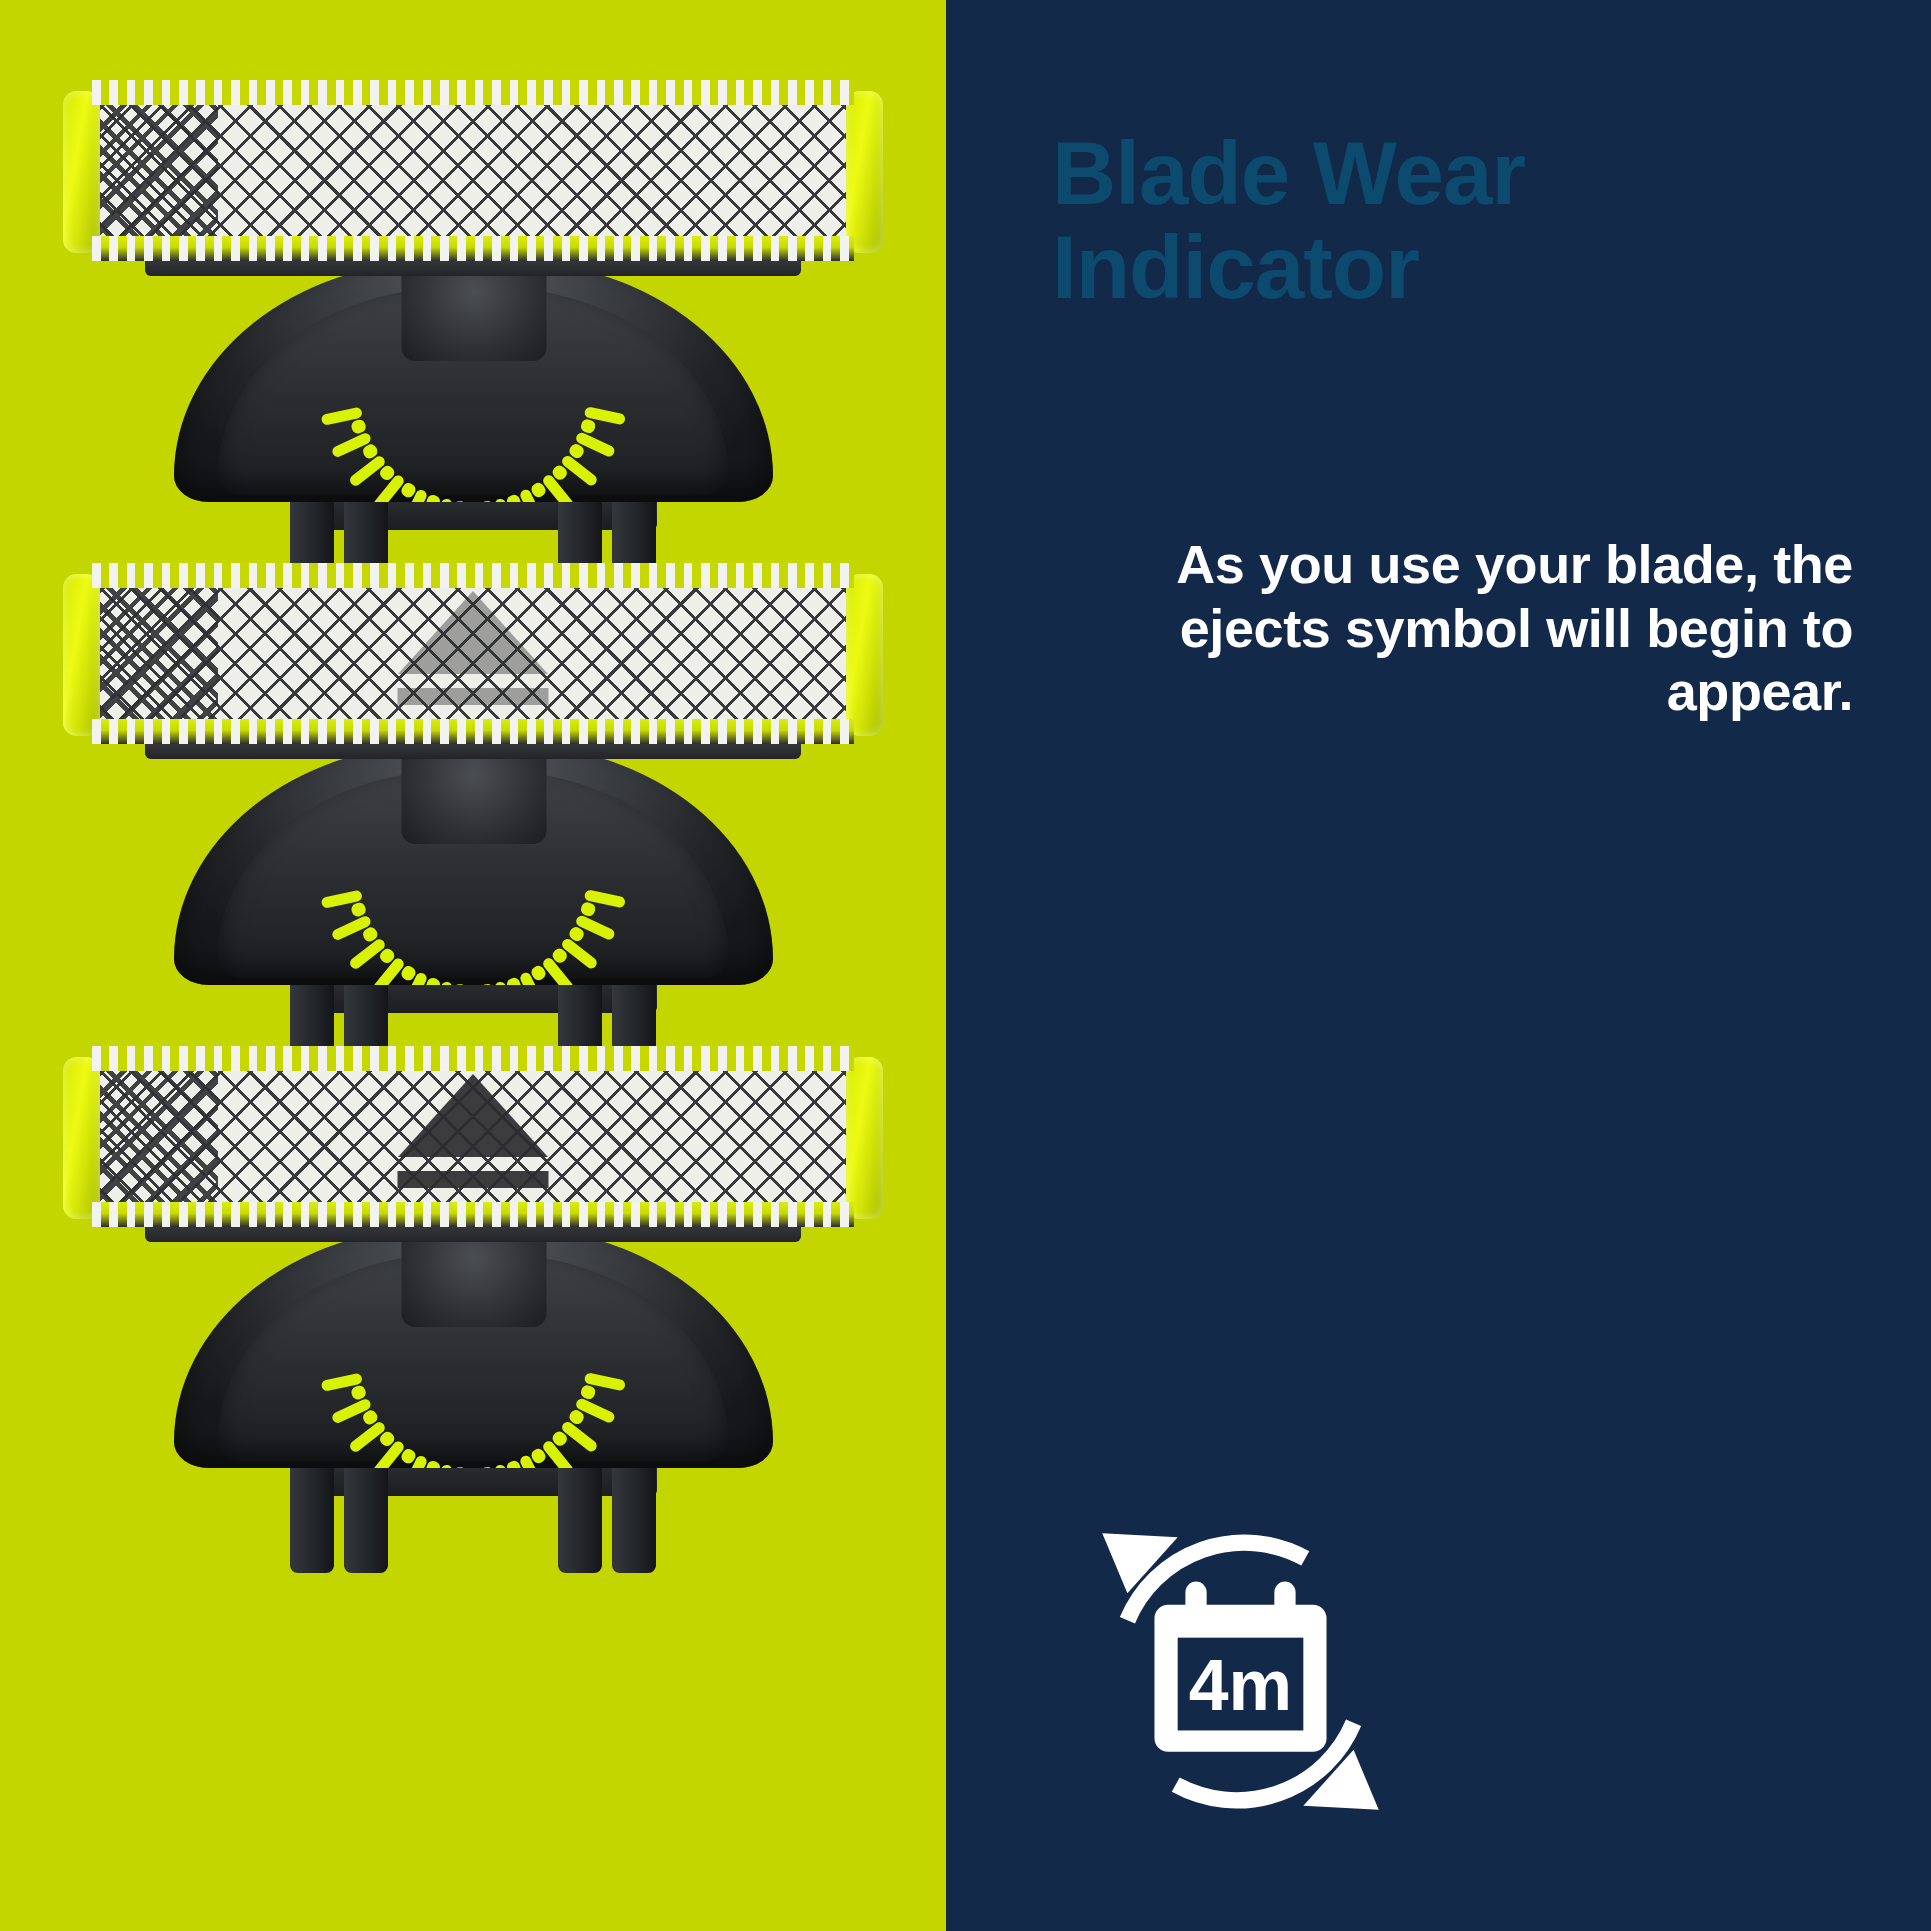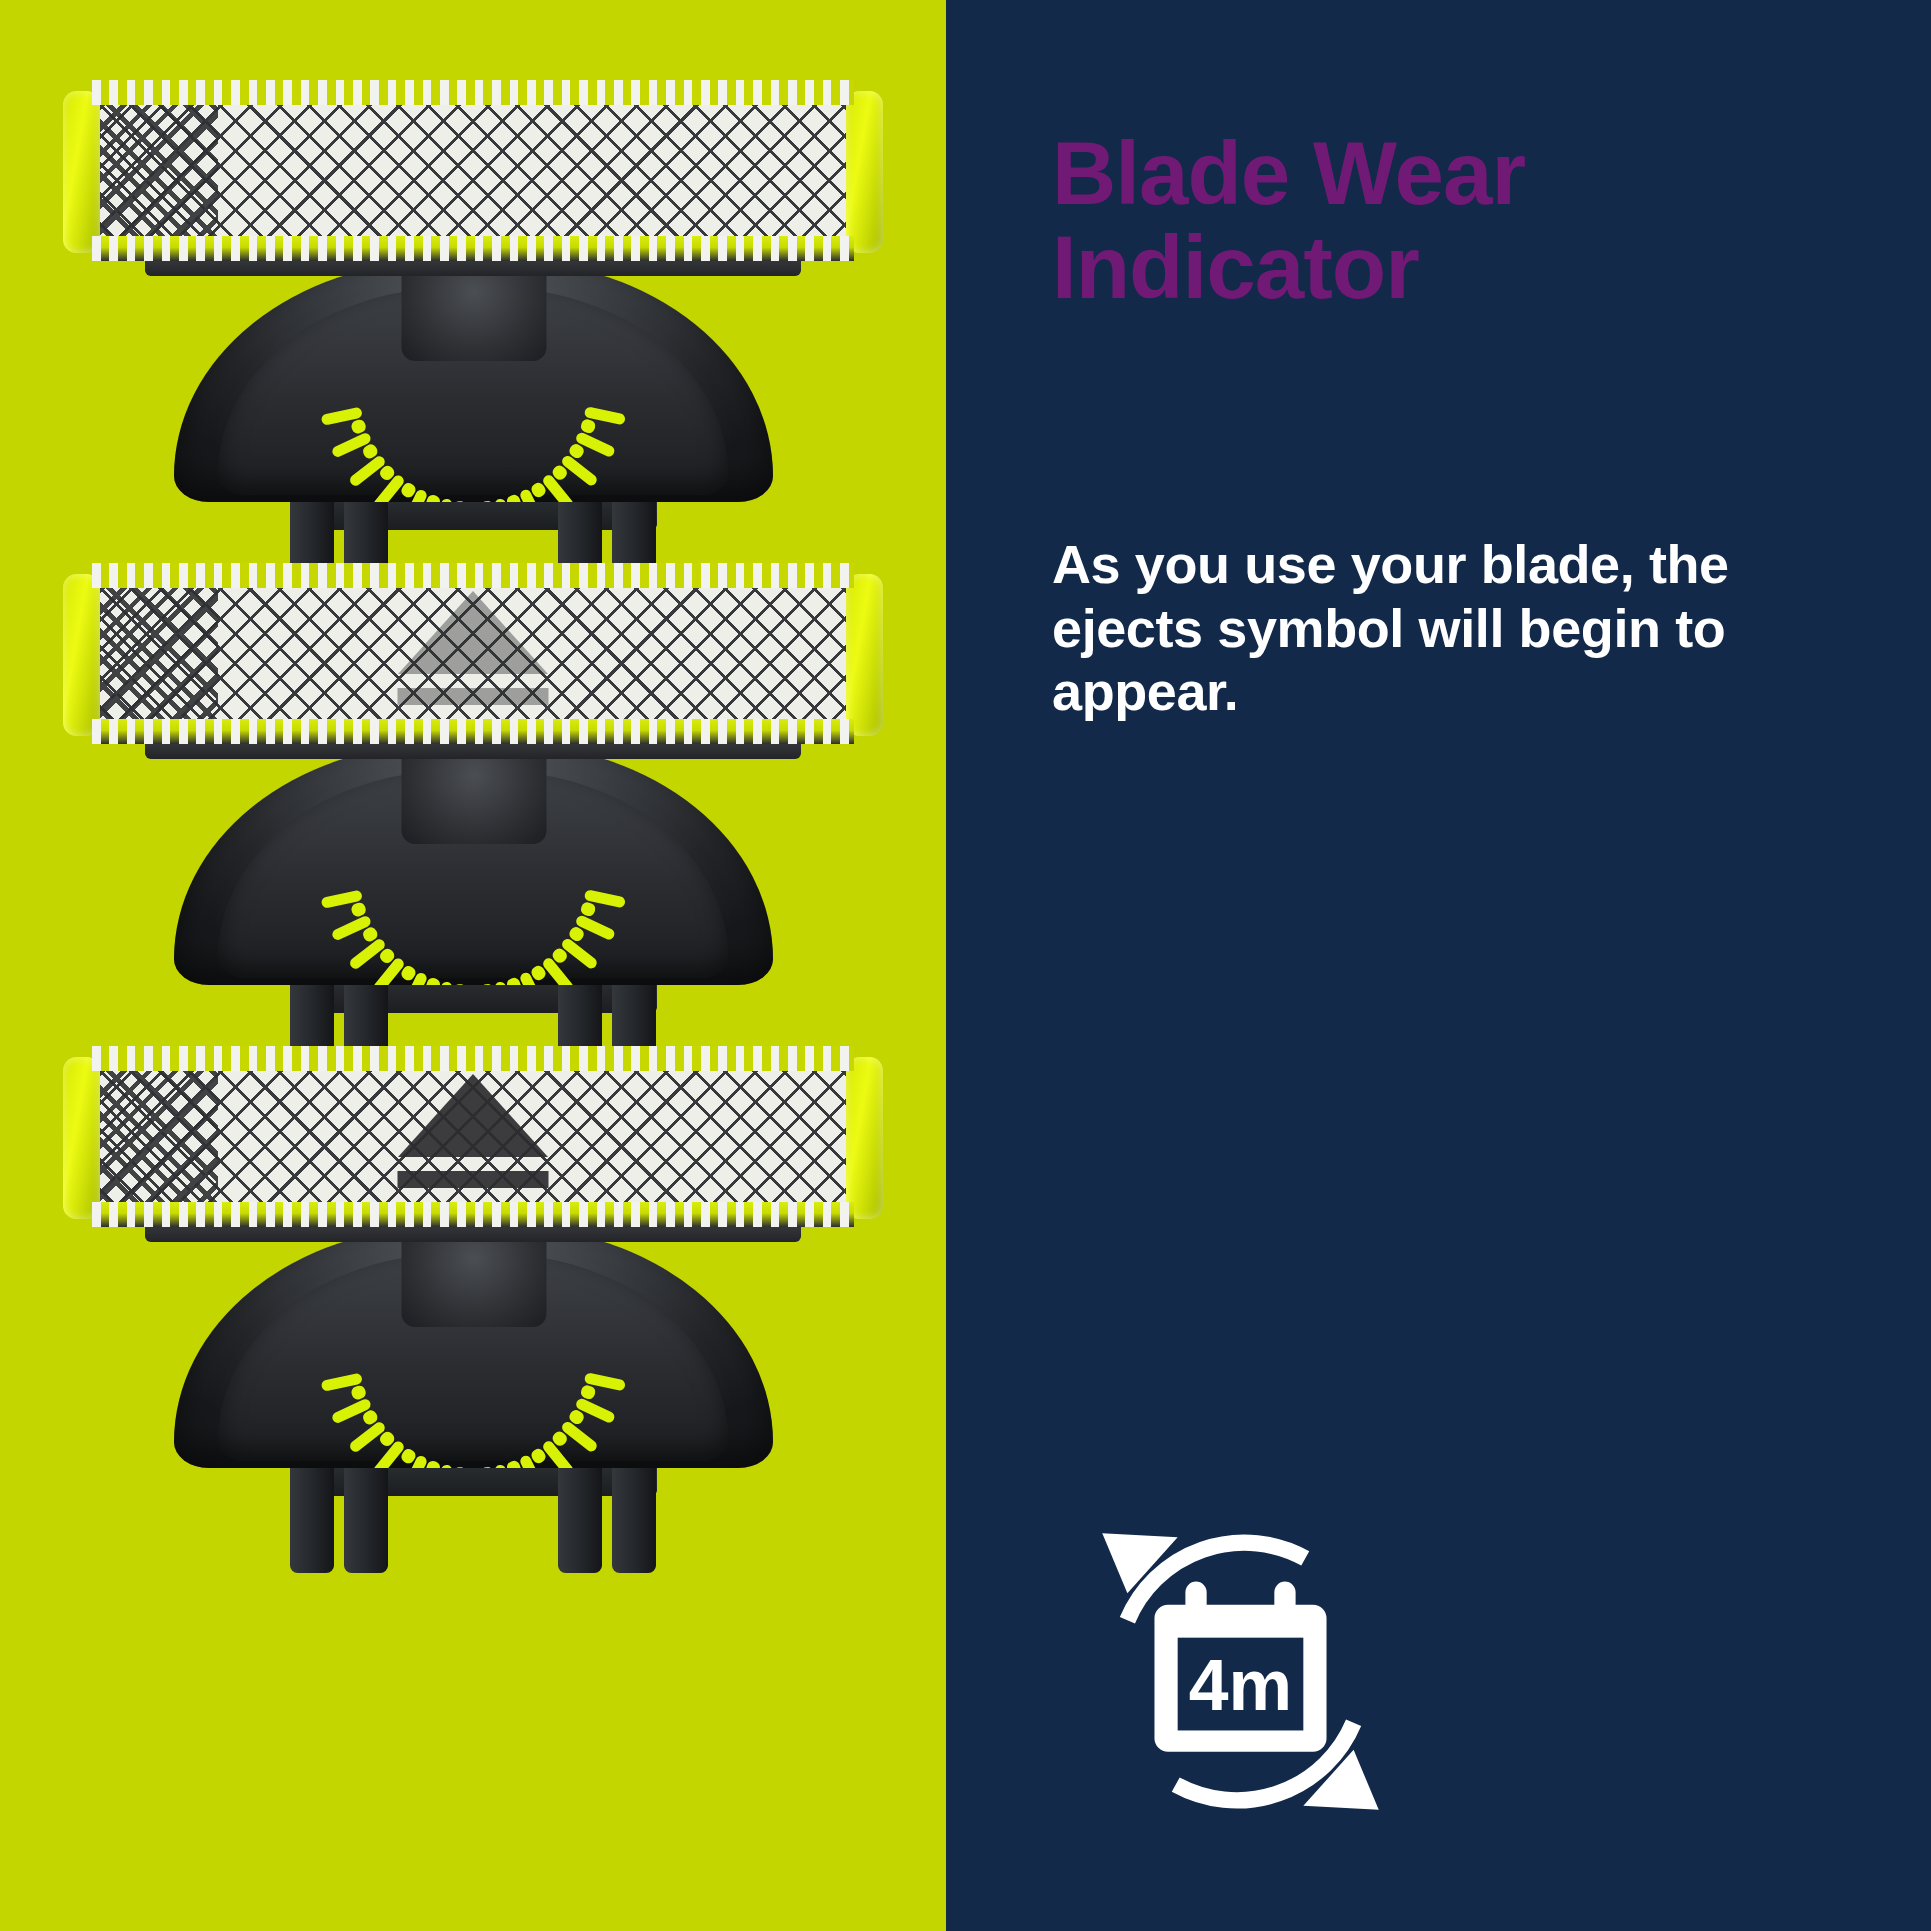--- a/index.html
+++ b/index.html
@@ -245,39 +245,39 @@
     background: linear-gradient(180deg, #2E3135 0%, #1B1D20 100%);
     border-radius: 5.8px;
   }
 
   
   .headline {
     position: absolute;
     left: 1052px;
     top: 126px;
     width: 792px;
-    color: #701a75;
+    color: #0c4a6e;
     font-size: 89px;
     line-height: 1.06;
     font-weight: 700;
     letter-spacing: -1px;
     font-family: "Liberation Sans", sans-serif;
     font-stretch: condensed;
   }
   .para {
     position: absolute;
     left: 1052px;
     width: 801px;
     color: #FFFFFF;
     font-size: 54px;
     line-height: 1.18;
     font-weight: 700;
     letter-spacing: -0.4px;
   }
-  .para.p1 { top: 533px; }
+  .para.p1 { top: 533px; text-align: right; }
   .para.p2 { top: 898px; }
 
   
   .replace-icon {
     position: absolute;
     left: 1081px;
     top: 1512px;
     width: 319px;
     height: 319px;
   }

